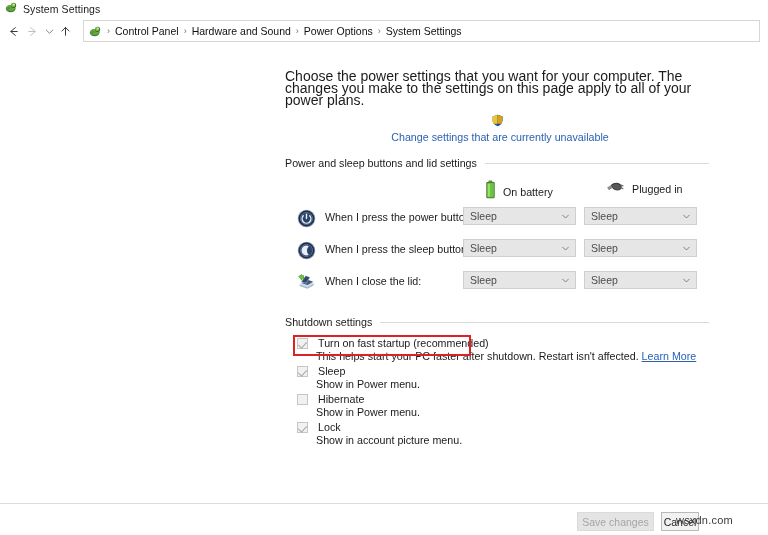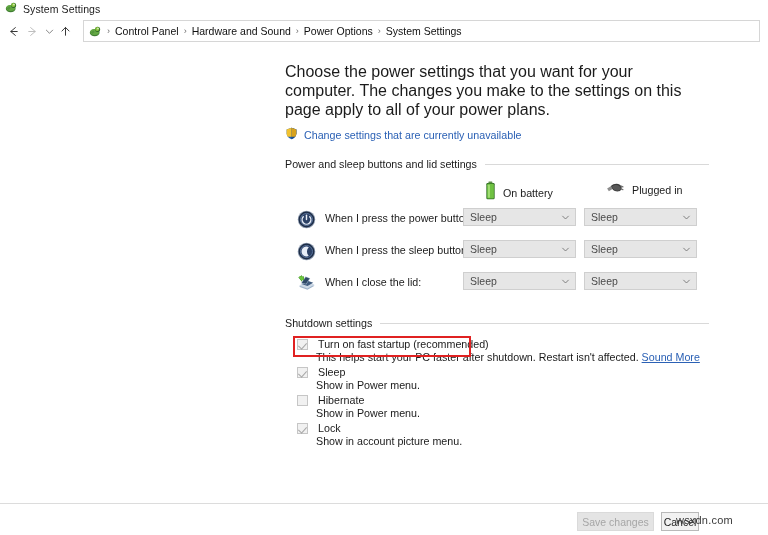--- a/index.html
+++ b/index.html
@@ -86,30 +86,31 @@
   }
 
   h1.page-title {
     margin: 0 0 8px 0;
     font-size: 13.5px;
     font-weight: normal;
     color: #2c5aa8;
     letter-spacing: .05px;
   }
   p.page-desc {
-    margin: 4px 0 7px 0;
-    font-size: 16px;
-    line-height: 19px;
+    margin: 12px 0 7px 0;
+    font-size: 14px;
+    line-height: 12px;
     color: #1b1b1b;
     width: 418px;
   }
 
   .uac-link-row {
     display: flex; align-items: center;
     margin: 0 0 14px 0;
+    flex-direction: column;
   }
   .uac-link {
     font-size: 10.7px;
     color: #2b61b5;
     margin-left: 6px;
     cursor: pointer;
   }
 
   
   .section-head {
@@ -508,21 +509,21 @@
         <div style="position:relative;">
 
           <div class="annot-box"></div>
 
           <div class="cb-row">
             <span class="cb-box checked"></span>
             <span class="cb-label">Turn on fast startup (recommended)</span>
           </div>
           <div class="cb-sub">
             <span>This helps start your PC faster after shutdown. Restart isn't affected.</span>
-            <span class="learn-more">Sound More</span>
+            <span class="learn-more">Learn More</span>
           </div>
 
           <div class="cb-row">
             <span class="cb-box checked"></span>
             <span class="cb-label">Sleep</span>
           </div>
           <div class="cb-sub">Show in Power menu.</div>
 
           <div class="cb-row">
             <span class="cb-box"></span>

